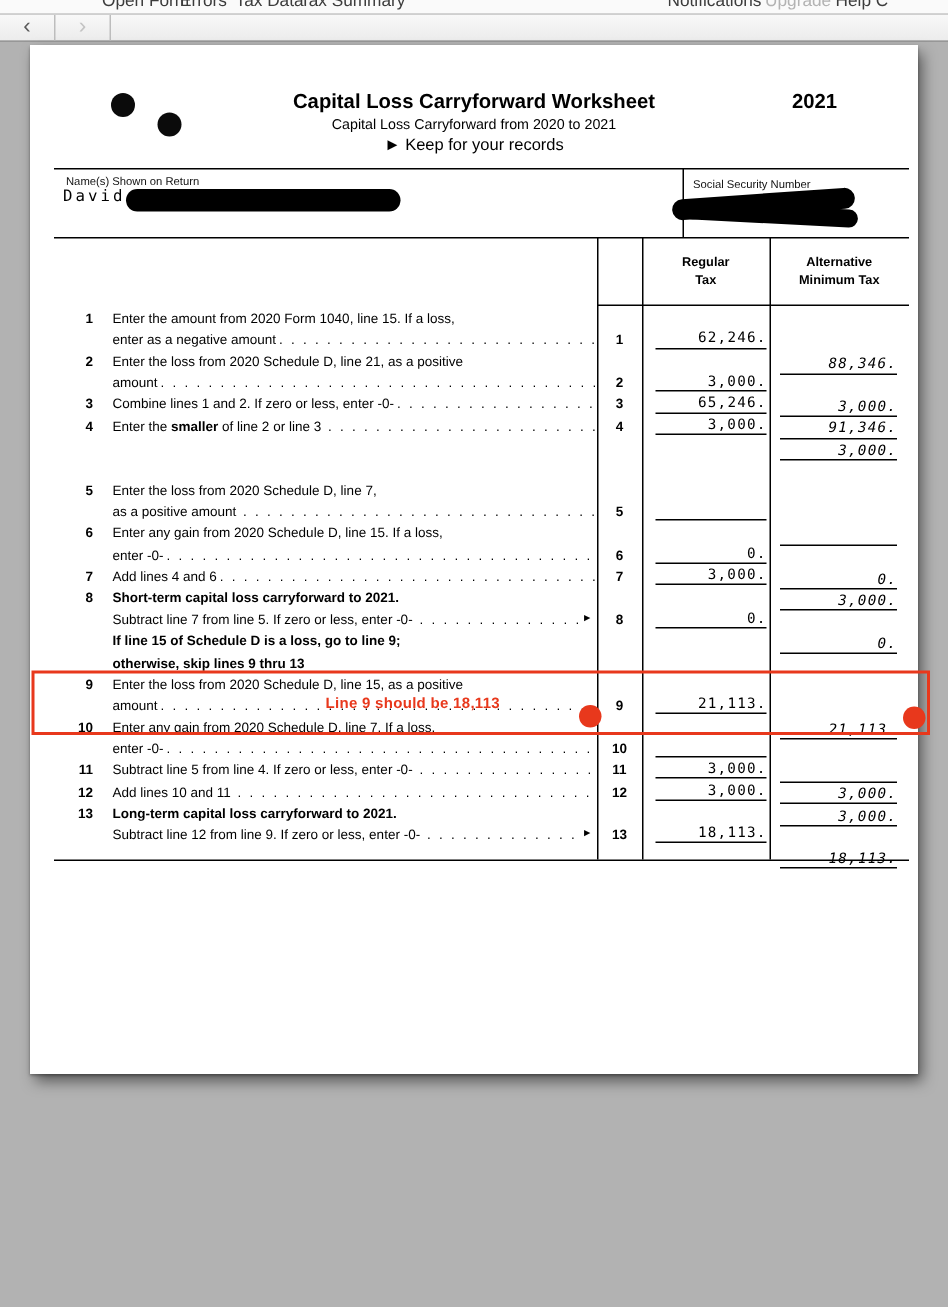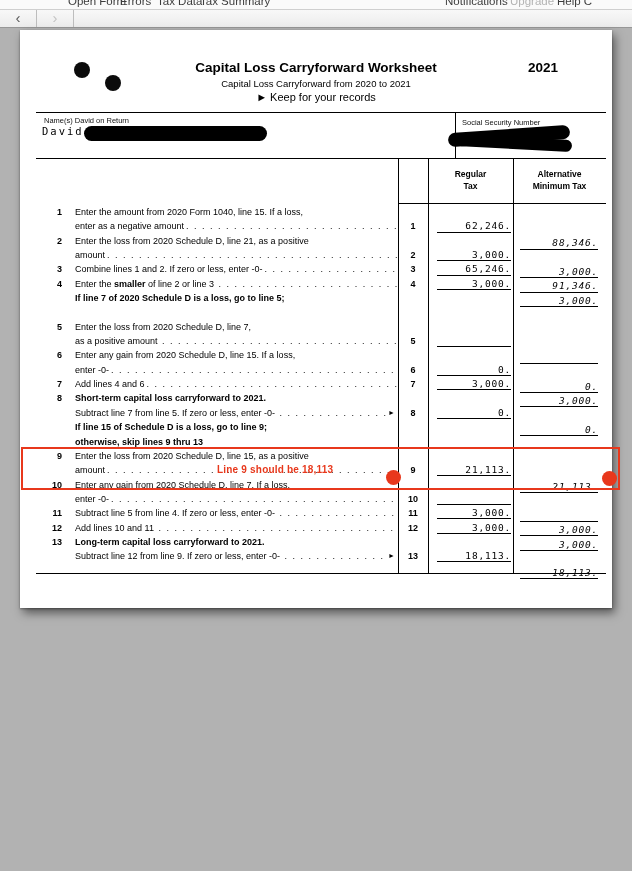--- a/index.html
+++ b/index.html
@@ -16,21 +16,21 @@
   
   .tabbar { position:absolute; top:9px; left:0; width:632px; height:19px;
     background:linear-gradient(#f8f8f8,#ececec); border-top:1px solid #cfcfcf; border-bottom:1px solid #979797; }
   .navbtn { position:absolute; top:0; height:17px; width:37px; text-align:center; border-right:1px solid #bdbdbd;
     font-size:15px; line-height:15px; cursor:default; }
   .navbtn.back { left:0; color:#5a5a5a; }
   .navbtn.fwd  { left:37px; color:#c3c3c3; }
   .tabcell { position:absolute; top:0; left:74px; width:279px; height:17px; border-right:1px solid #bdbdbd;
     font-size:11.5px; line-height:17px; padding-left:9px; color:#101010; }
   
-  .page { position:absolute; left:20px; top:30px; width:592px; height:578px; background:#fff;
+  .page { position:absolute; left:20px; top:30px; width:592px; height:686px; background:#fff;
     box-shadow:0 1px 2px rgba(0,0,0,.35), 3px 5px 9px rgba(0,0,0,.5); overflow:visible; color:#000; }
   .pdot { position:absolute; width:16px; height:16px; border-radius:50%; background:#0b0b0b; }
   .title { position:absolute; top:30px; left:0; width:592px; text-align:center; font-size:13.5px; font-weight:bold; }
   .year  { position:absolute; top:30px; left:508px; font-size:13.5px; font-weight:bold; }
   .subtitle { position:absolute; top:48px; left:0; width:592px; text-align:center; font-size:9.5px; }
   .keepnote { position:absolute; top:61px; left:0; width:592px; text-align:center; font-size:11px; }
   .hline { position:absolute; left:16px; width:570px; border-top:1.5px solid #000; }
   .hline.thin { border-top-width:1px; }
   .vline { position:absolute; border-left:1px solid #000; }
   .namelabel { position:absolute; left:24px; top:86px; font-size:7.5px; color:#111; }
@@ -86,21 +86,21 @@
   <div class="pdot" style="left:54px; top:32px;"></div>
   <div class="pdot" style="left:85px; top:45px;"></div>
 
   <div class="title">Capital Loss Carryforward Worksheet</div>
   <div class="year">2021</div>
   <div class="subtitle">Capital Loss Carryforward from 2020 to 2021</div>
   <div class="keepnote">► Keep for your records</div>
 
   <div class="hline" style="top:82px;"></div>
 
-  <div class="namelabel">Name(s) David on Return</div>
+  <div class="namelabel">Name(s) Shown on Return</div>
   <div class="nameval">David</div>
   <div class="redact" style="left:64px; top:96px; width:183px; height:15px;"></div>
   <div class="vline" style="left:435px; top:82px; height:46px;"></div>
   <div class="ssnlabel">Social Security Number</div>
   <div class="redact" style="left:428px; top:99px; width:122px; height:14px; transform:rotate(-4deg);"></div>
   <div class="redact" style="left:436px; top:107px; width:116px; height:12px; transform:rotate(3deg);"></div>
   <div class="hline" style="top:128px;"></div>
 
   <div class="vline" style="left:378px; top:128px; height:415px;"></div>
   <div class="vline" style="left:408px; top:128px; height:415px;"></div>
@@ -185,23 +185,20 @@
         <div class="c-ref">4</div>
         <div class="c-reg">
           <span class="amtv">3,000.</span>
         </div>
         <div class="c-amt">
           <span class="amtv">3,000.</span>
         </div>
       </div>
       <div class="wsrow">
         <div class="c-num"></div>
-        <div class="c-text">
-          <span class="lbl"><b>If line 7 of 2020 Schedule D is a loss, go to line 5;</b></span>
-        </div>
         <div class="c-ref"></div>
         <div class="c-reg"></div>
         <div class="c-amt"></div>
       </div>
       <div class="wsrow">
         <div class="c-num"></div>
         <div class="c-ref"></div>
         <div class="c-reg"></div>
         <div class="c-amt"></div>
       </div>

